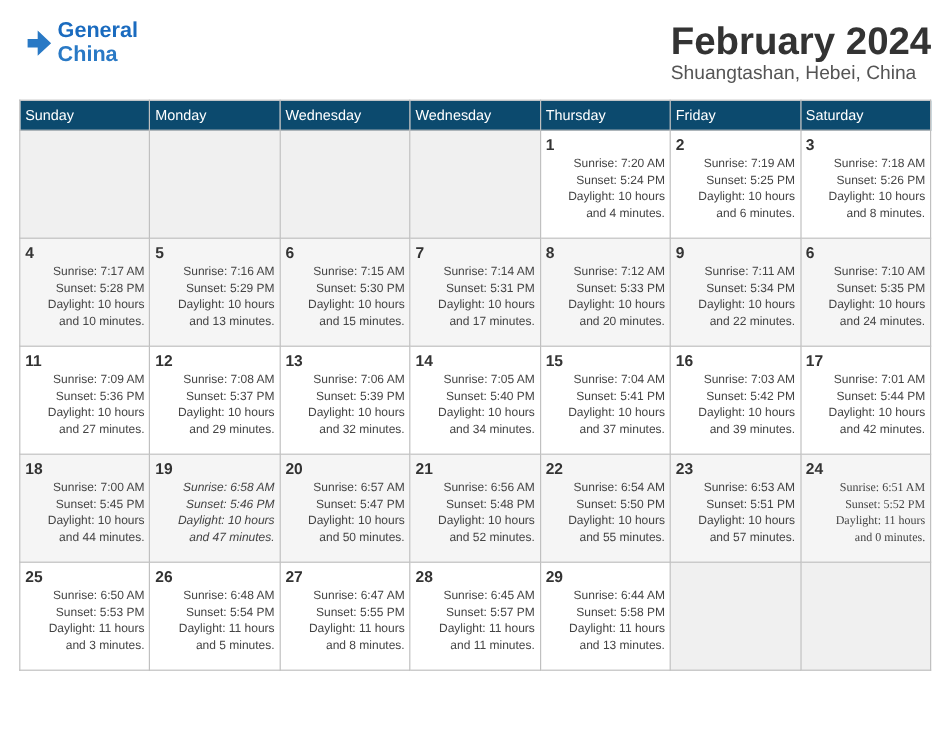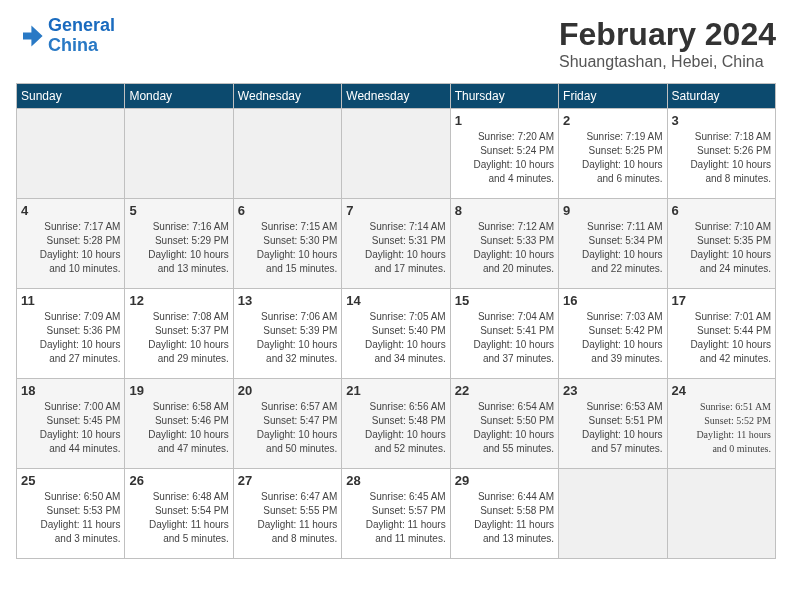--- a/index.html
+++ b/index.html
@@ -256,21 +256,21 @@
       <tr>
         <td>
           <span class="day-number">18</span>
           <div class="day-info" style="white-space: pre-line;">Sunrise: 7:00 AM
 Sunset: 5:45 PM
 Daylight: 10 hours
 and 44 minutes.</div>
         </td>
         <td>
           <span class="day-number">19</span>
-          <div class="day-info" style="white-space: pre-line;">Sunrise: 6:58 AM
+          <div class="day-info" style="white-space: pre-line; font-style: italic;">Sunrise: 6:58 AM
 Sunset: 5:46 PM
 Daylight: 10 hours
 and 47 minutes.</div>
         </td>
         <td>
           <span class="day-number">20</span>
           <div class="day-info" style="white-space: pre-line;">Sunrise: 6:57 AM
 Sunset: 5:47 PM
 Daylight: 10 hours
 and 50 minutes.</div>

